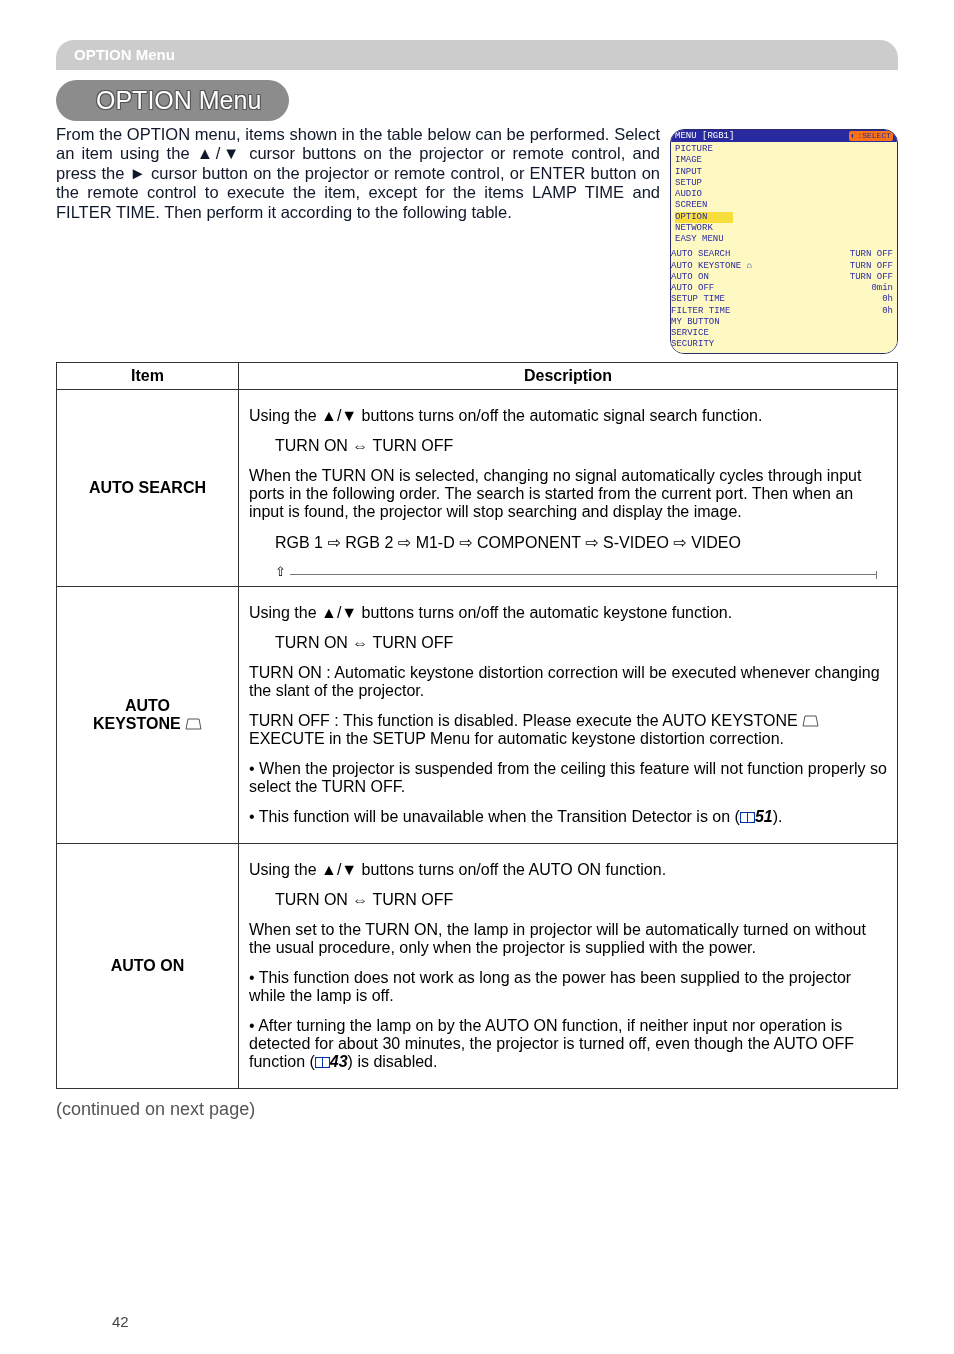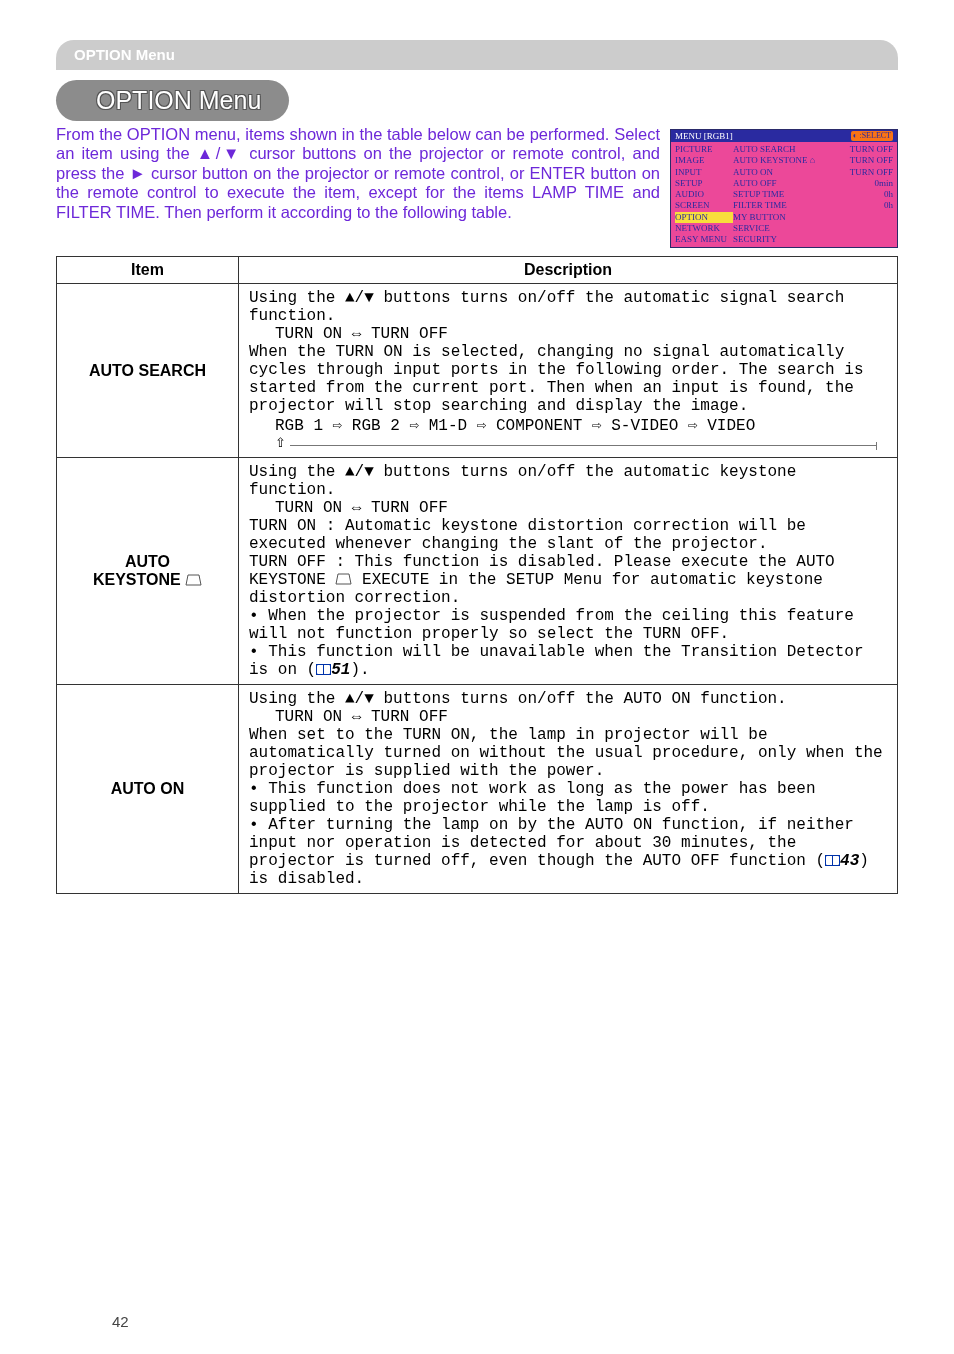--- a/index.html
+++ b/index.html
@@ -30,40 +30,40 @@
     font-size: 25px;
     font-weight: 500;
     padding: 6px 28px 6px 40px;
     border-radius: 26px;
     text-shadow: -1px -1px 0 #555, 1px -1px 0 #555, -1px 1px 0 #555, 1px 1px 0 #555;
   }
   .content-row { display: flex; align-items: flex-start; gap: 10px; }
   .intro {
     font-size: 16.5px;
     line-height: 1.18;
-    color: #6d28d9;
+    color: #0f172a;
     flex: 1;
     text-align: justify;
   }
   .menu-screenshot {
     width: 228px;
-    font-family: Liberation Serif, serif;
+    font-family: Liberation Mono, monospace;
     font-size: 9px;
     border: 1px solid #2a2a6a;
-    border-radius: 0;
+    border-radius: 14px;
     overflow: hidden;
     margin-top: 4px;
     flex-shrink: 0;
   }
   .menu-header {
     display: flex; justify-content: space-between;
     background: #2a2aa0; color: #fff; padding: 1px 4px;
   }
   .menu-header .sel { background: #f97316; color: #2a2aa0; padding: 0 2px; border-radius: 2px; font-size: 8px; }
-  .menu-body { display: flex; background: #ec4899; }
+  .menu-body { display: flex; background: #fef9c3; flex-direction: column; }
   .menu-col1 { width: 62px; padding: 2px 0 2px 4px; color: #2a2aa0; }
   .menu-col1 div { line-height: 1.25; }
   .menu-col1 .hl { background: #f8de3c; }
   .menu-col2 { flex: 1; padding: 2px 4px 2px 0; color: #2a2aa0; }
   .menu-row { display: flex; justify-content: space-between; line-height: 1.25; }
   table.main {
     width: 100%;
     border-collapse: collapse;
     margin-top: 8px;
     table-layout: fixed;
@@ -82,21 +82,21 @@
     font-size: 16px;
   }
   table.main td.item {
     width: 182px;
     text-align: center;
     font-weight: bold;
     vertical-align: middle;
   }
   .indent { padding-left: 26px; }
   .toggle-line { padding-left: 26px; margin: 2px 0; }
-  .desc p { margin: 0 0; font-family: Liberation Mono, monospace; }
+  .desc p { margin: 12px 0; }
   .arrow-bar { display: flex; align-items: center; padding: 0 10px 2px 26px; }
   .arrow-up { font-size: 13px; margin-right: 4px; }
   .hline { flex: 1; border-top: 1px solid #777; position: relative; top: 3px; }
   .hline::after { content: ""; position: absolute; right: 0; top: -4px; width: 1px; height: 8px; background: #777; }
   .continued { font-size: 18px; margin-top: 10px; }
   .pagenum { position: absolute; bottom: 24px; left: 56px; font-size: 15px; color: #444; margin-top: 31px; }
   .page { position: relative; min-height: 1314px; }
   .bookicon {
     display: inline-block; width: 15px; height: 11px;
     background: #0033aa; position: relative; vertical-align: -1px;
@@ -232,16 +232,17 @@
             <p>Using the ▲/▼ buttons turns on/off the AUTO ON function.</p>
             <p class="toggle-line">TURN ON ⇔ TURN OFF</p>
             <p>When set to the TURN ON, the lamp in projector will be automatically turned on without the usual procedure, only when the projector is supplied with the power.</p>
             <p>• This function does not work as long as the power has been supplied to the projector while the lamp is off.</p>
             <p>• After turning the lamp on by the AUTO ON function, if neither input nor operation is detected for about 30 minutes, the projector is turned off, even though the AUTO OFF function (<span class="bookicon"></span><span class="bolditalic">43</span>) is disabled.</p>
           </td>
         </tr>
       </tbody>
 </table>
 
+<div class="continued">(continued on next page)</div>
 
 <div class="pagenum">42</div>
 
 </div>
 
 </body></html>

